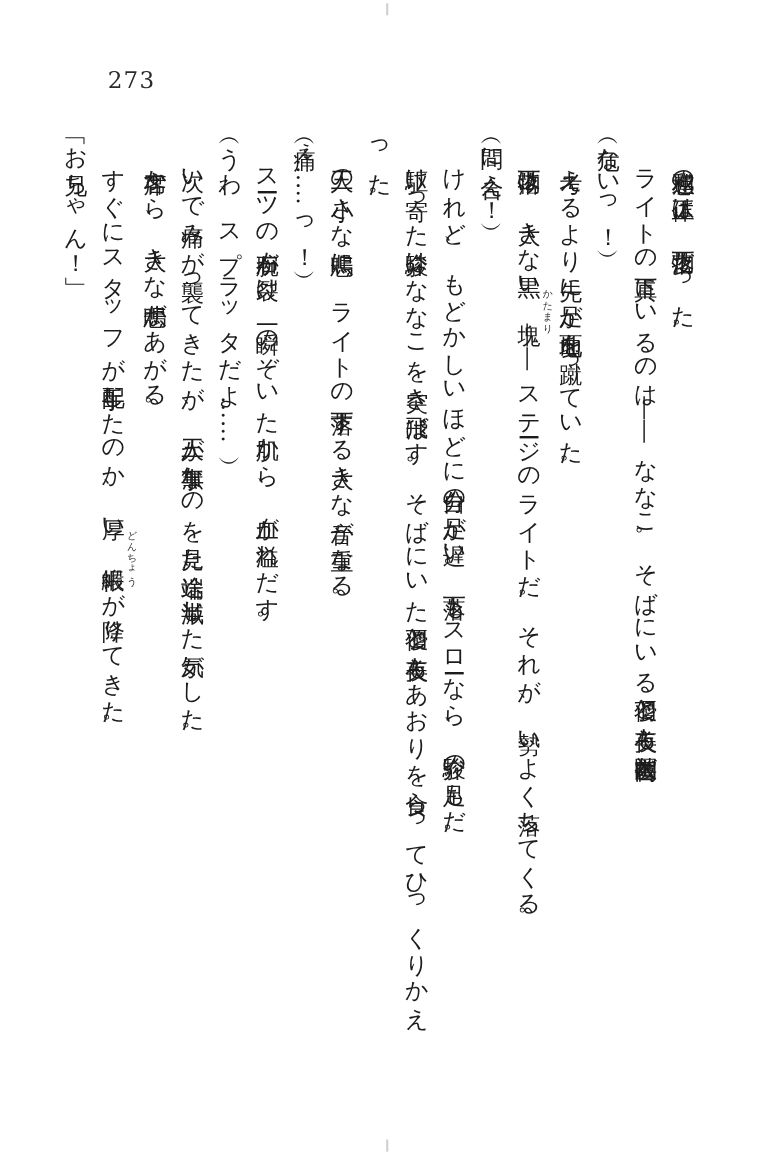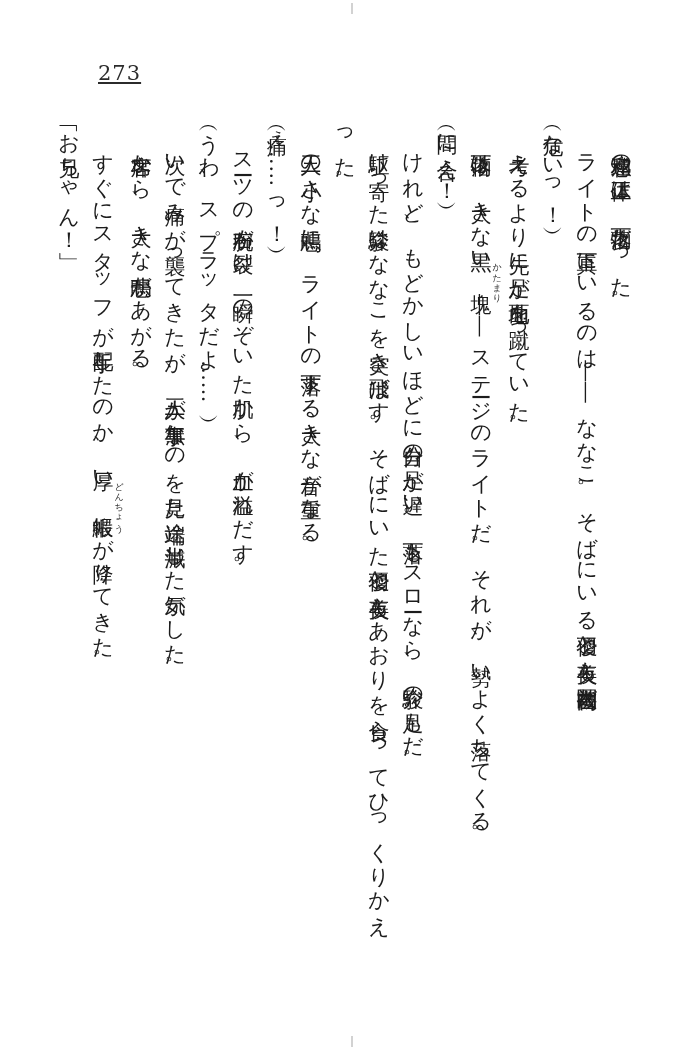--- a/index.html
+++ b/index.html
@@ -18,21 +18,20 @@
     inset: 0;
     background: #ffffff;
   }
   .page-number {
     position: absolute;
     left: 98px;
     top: 61px;
     font-size: 21px;
     letter-spacing: 1px;
     color: #2b2b2b;
-    text-decoration: underline;
   }
   .text-area {
     position: absolute;
     top: 118px;
     right: 52px;
     height: 820px;
     writing-mode: vertical-rl;
     -webkit-writing-mode: vertical-rl;
     text-orientation: mixed;
     font-size: 21px;

